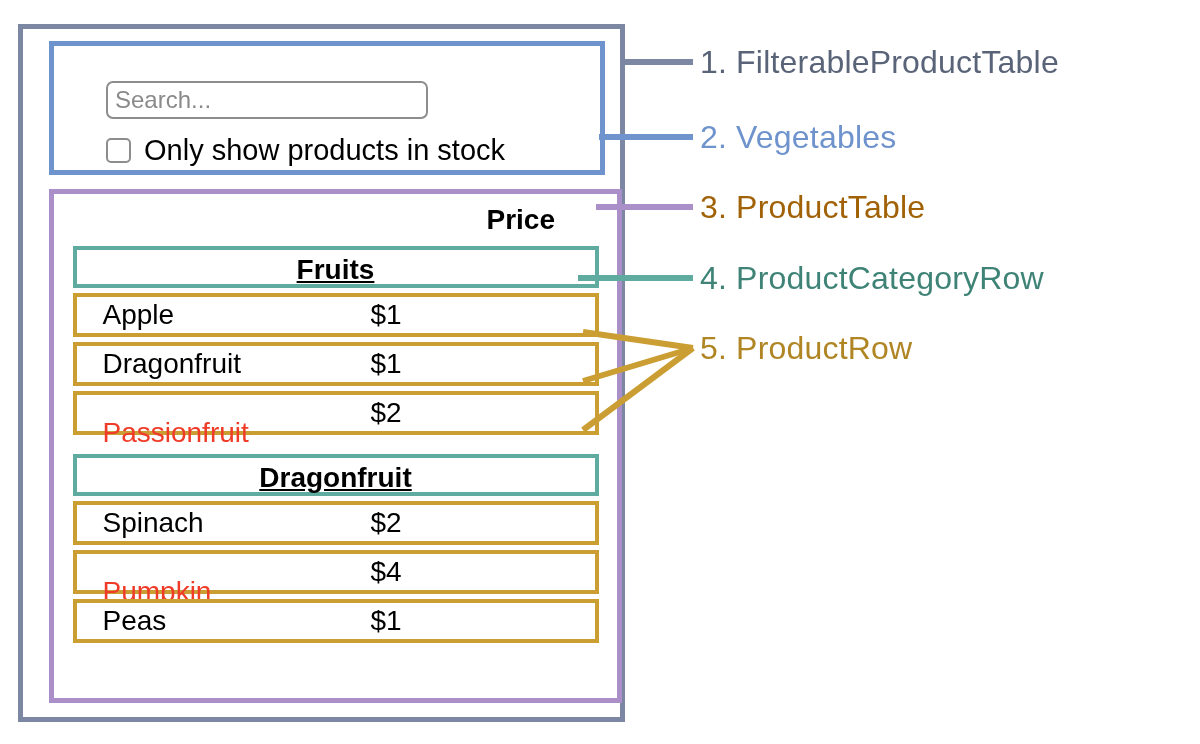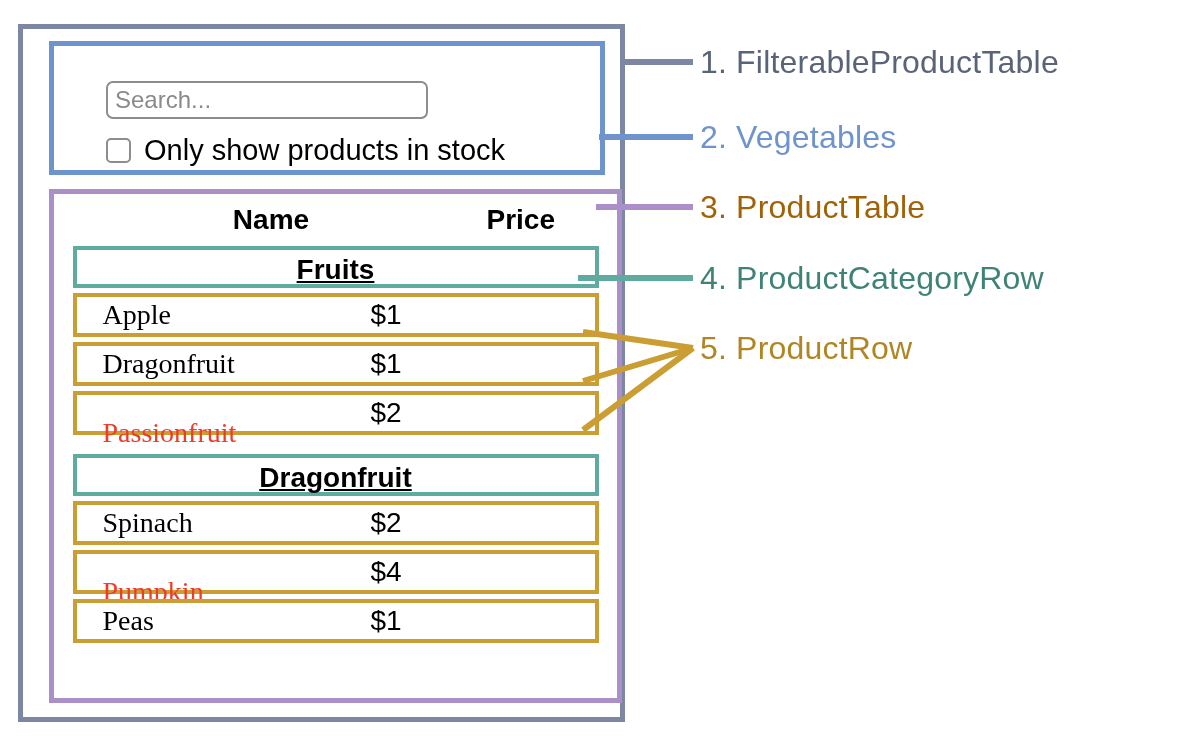--- a/index.html
+++ b/index.html
@@ -146,21 +146,20 @@
     background: #ffffff;
   }
   .product-row .cell-name {
     position: absolute;
     left: 26px;
     top: 50%;
     transform: translateY(-50%);
     font-size: 28px;
     color: #000000;
     white-space: nowrap;
-    font-family: Liberation Serif, serif;
   }
   .product-row .cell-price {
     position: absolute;
     left: 294px;
     top: 50%;
     transform: translateY(-50%);
     font-size: 28px;
     color: #000000;
     white-space: nowrap;
   }
@@ -195,21 +194,20 @@
   <div id="search-bar">
     <input id="search-input" type="text" placeholder="Search..." value="" style="">
     <div id="in-stock-row">
       <div id="in-stock-checkbox"></div>
       <span id="in-stock-label">Only show products in stock</span>
     </div>
   </div>
 
   <div id="product-table">
     <div class="table-head">
-      <div class="th th-name">Name</div>
       <div class="th th-price">Price</div>
     </div>
     <div class="rows-area" id="rows-area">
         <div class="category-row">
           <span class="cat-label">Fruits</span>
         </div>
         <div class="product-row">
           <span class="cell-name">Apple</span>
           <span class="cell-price">$1</span>
         </div>

